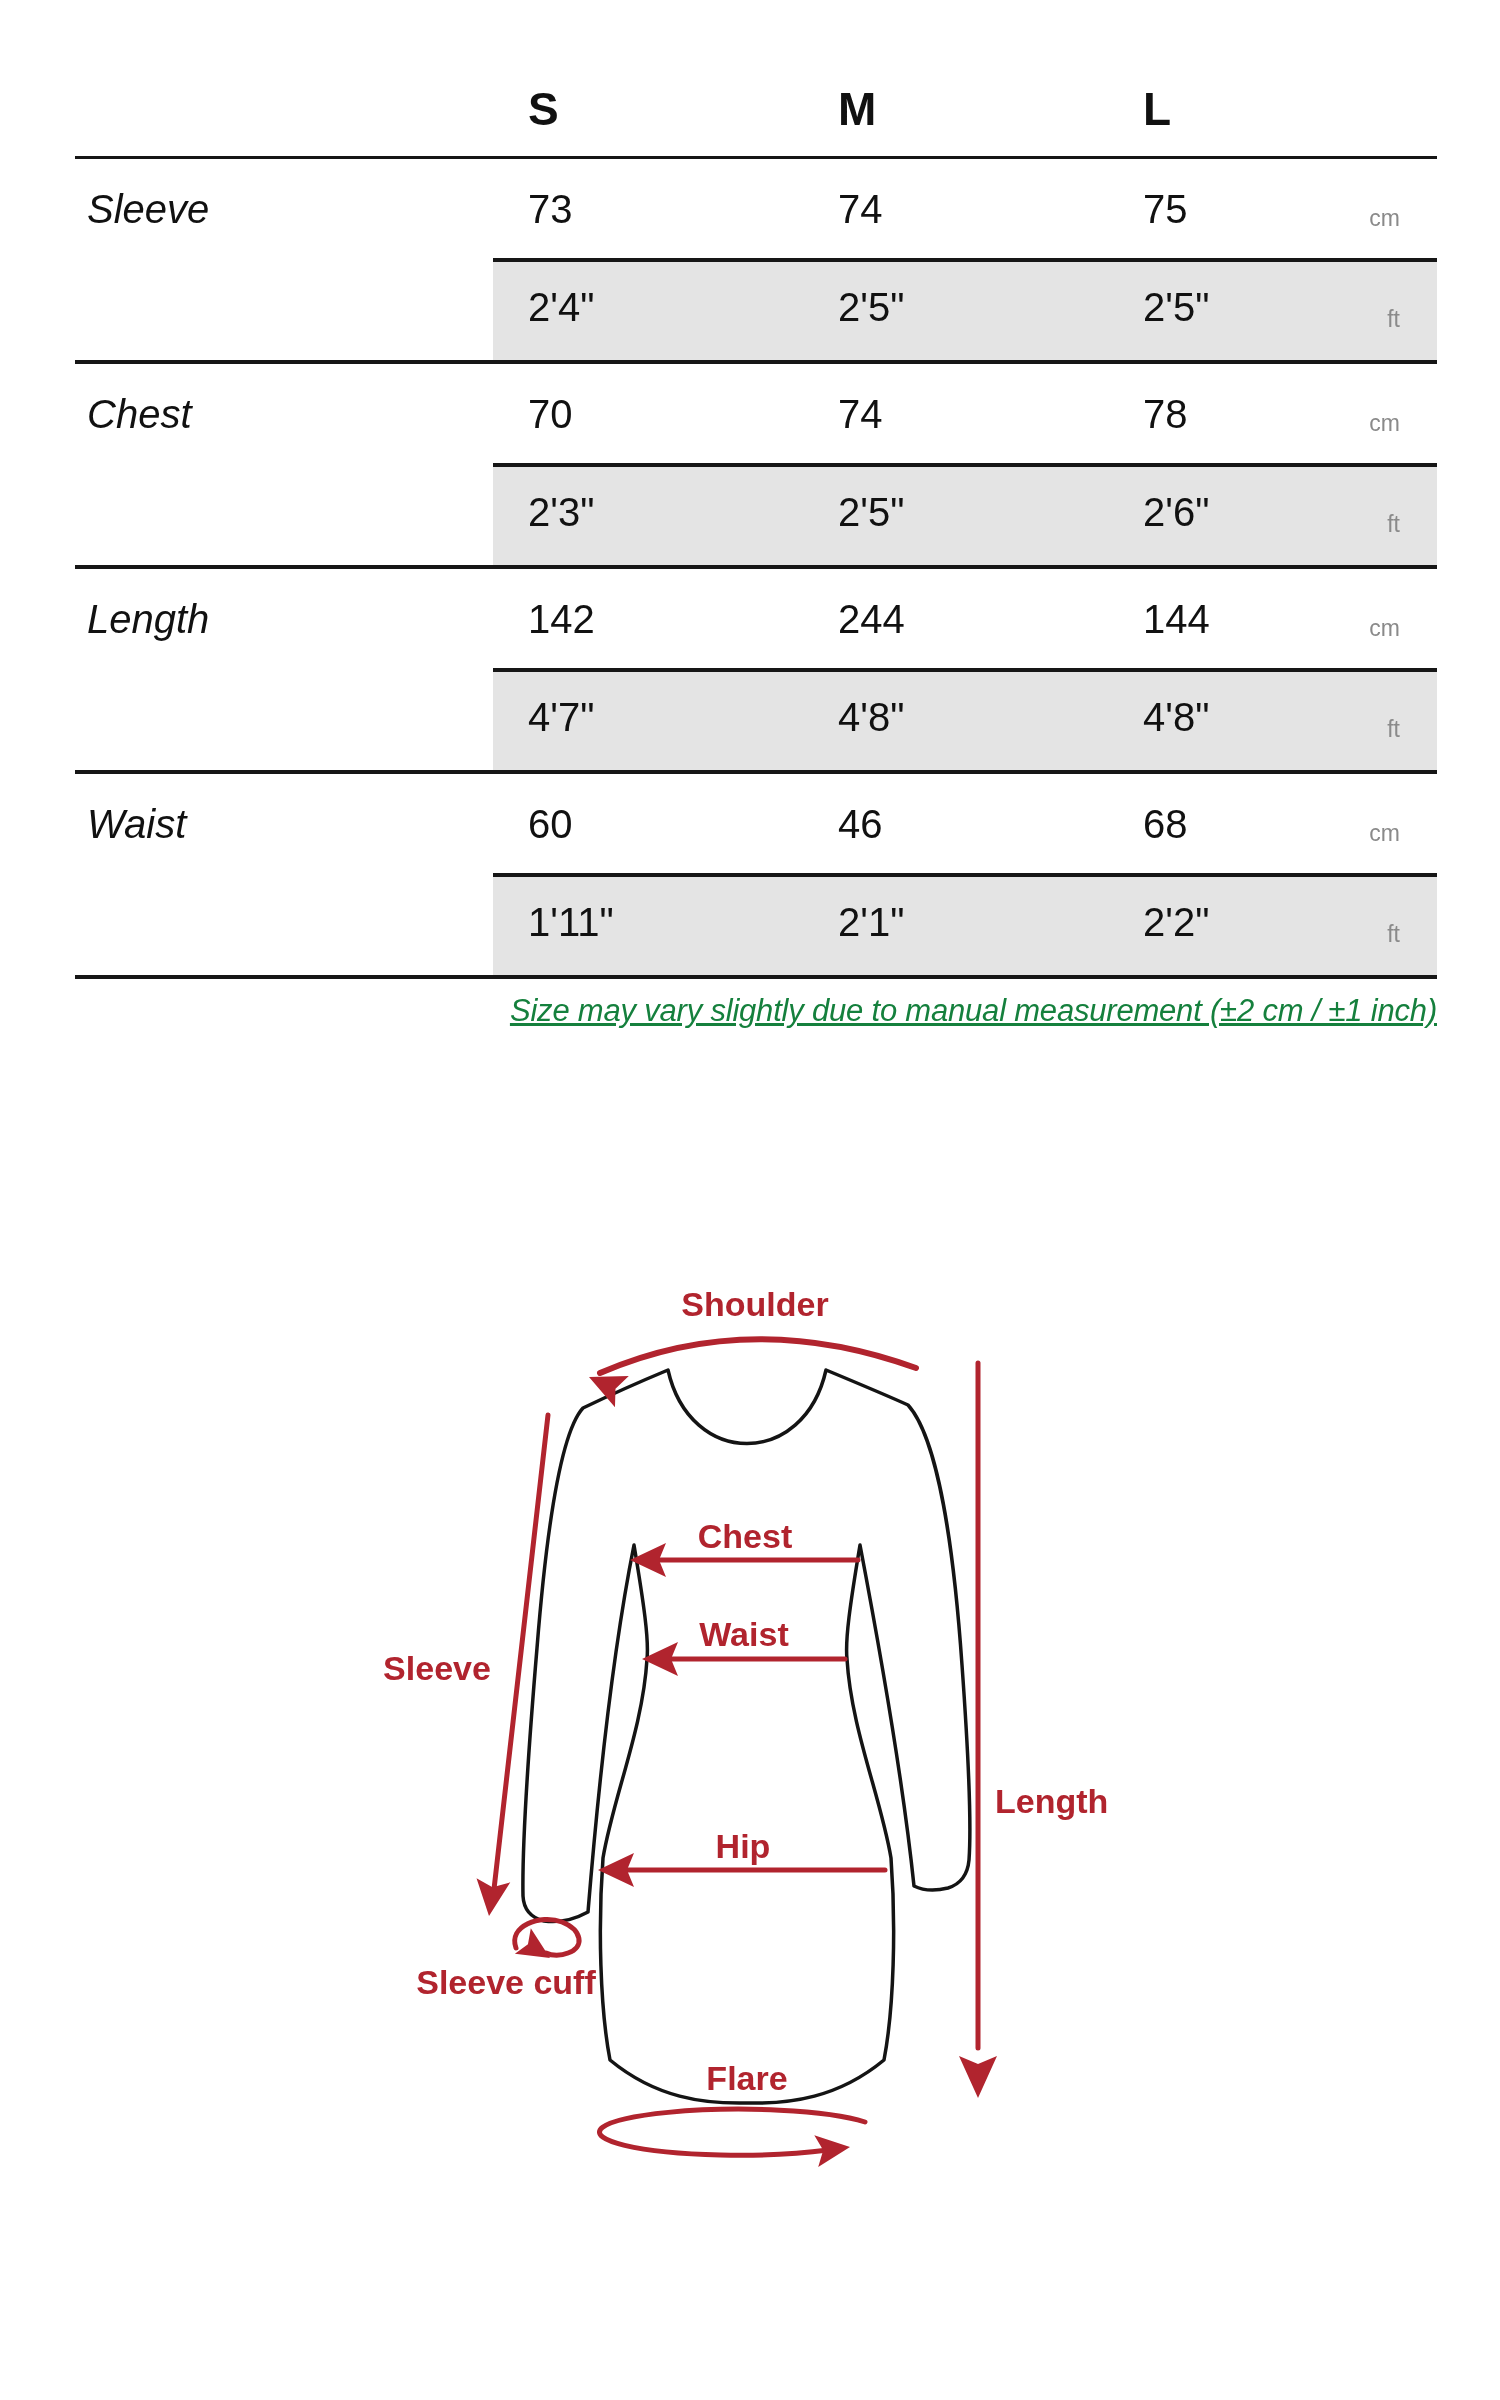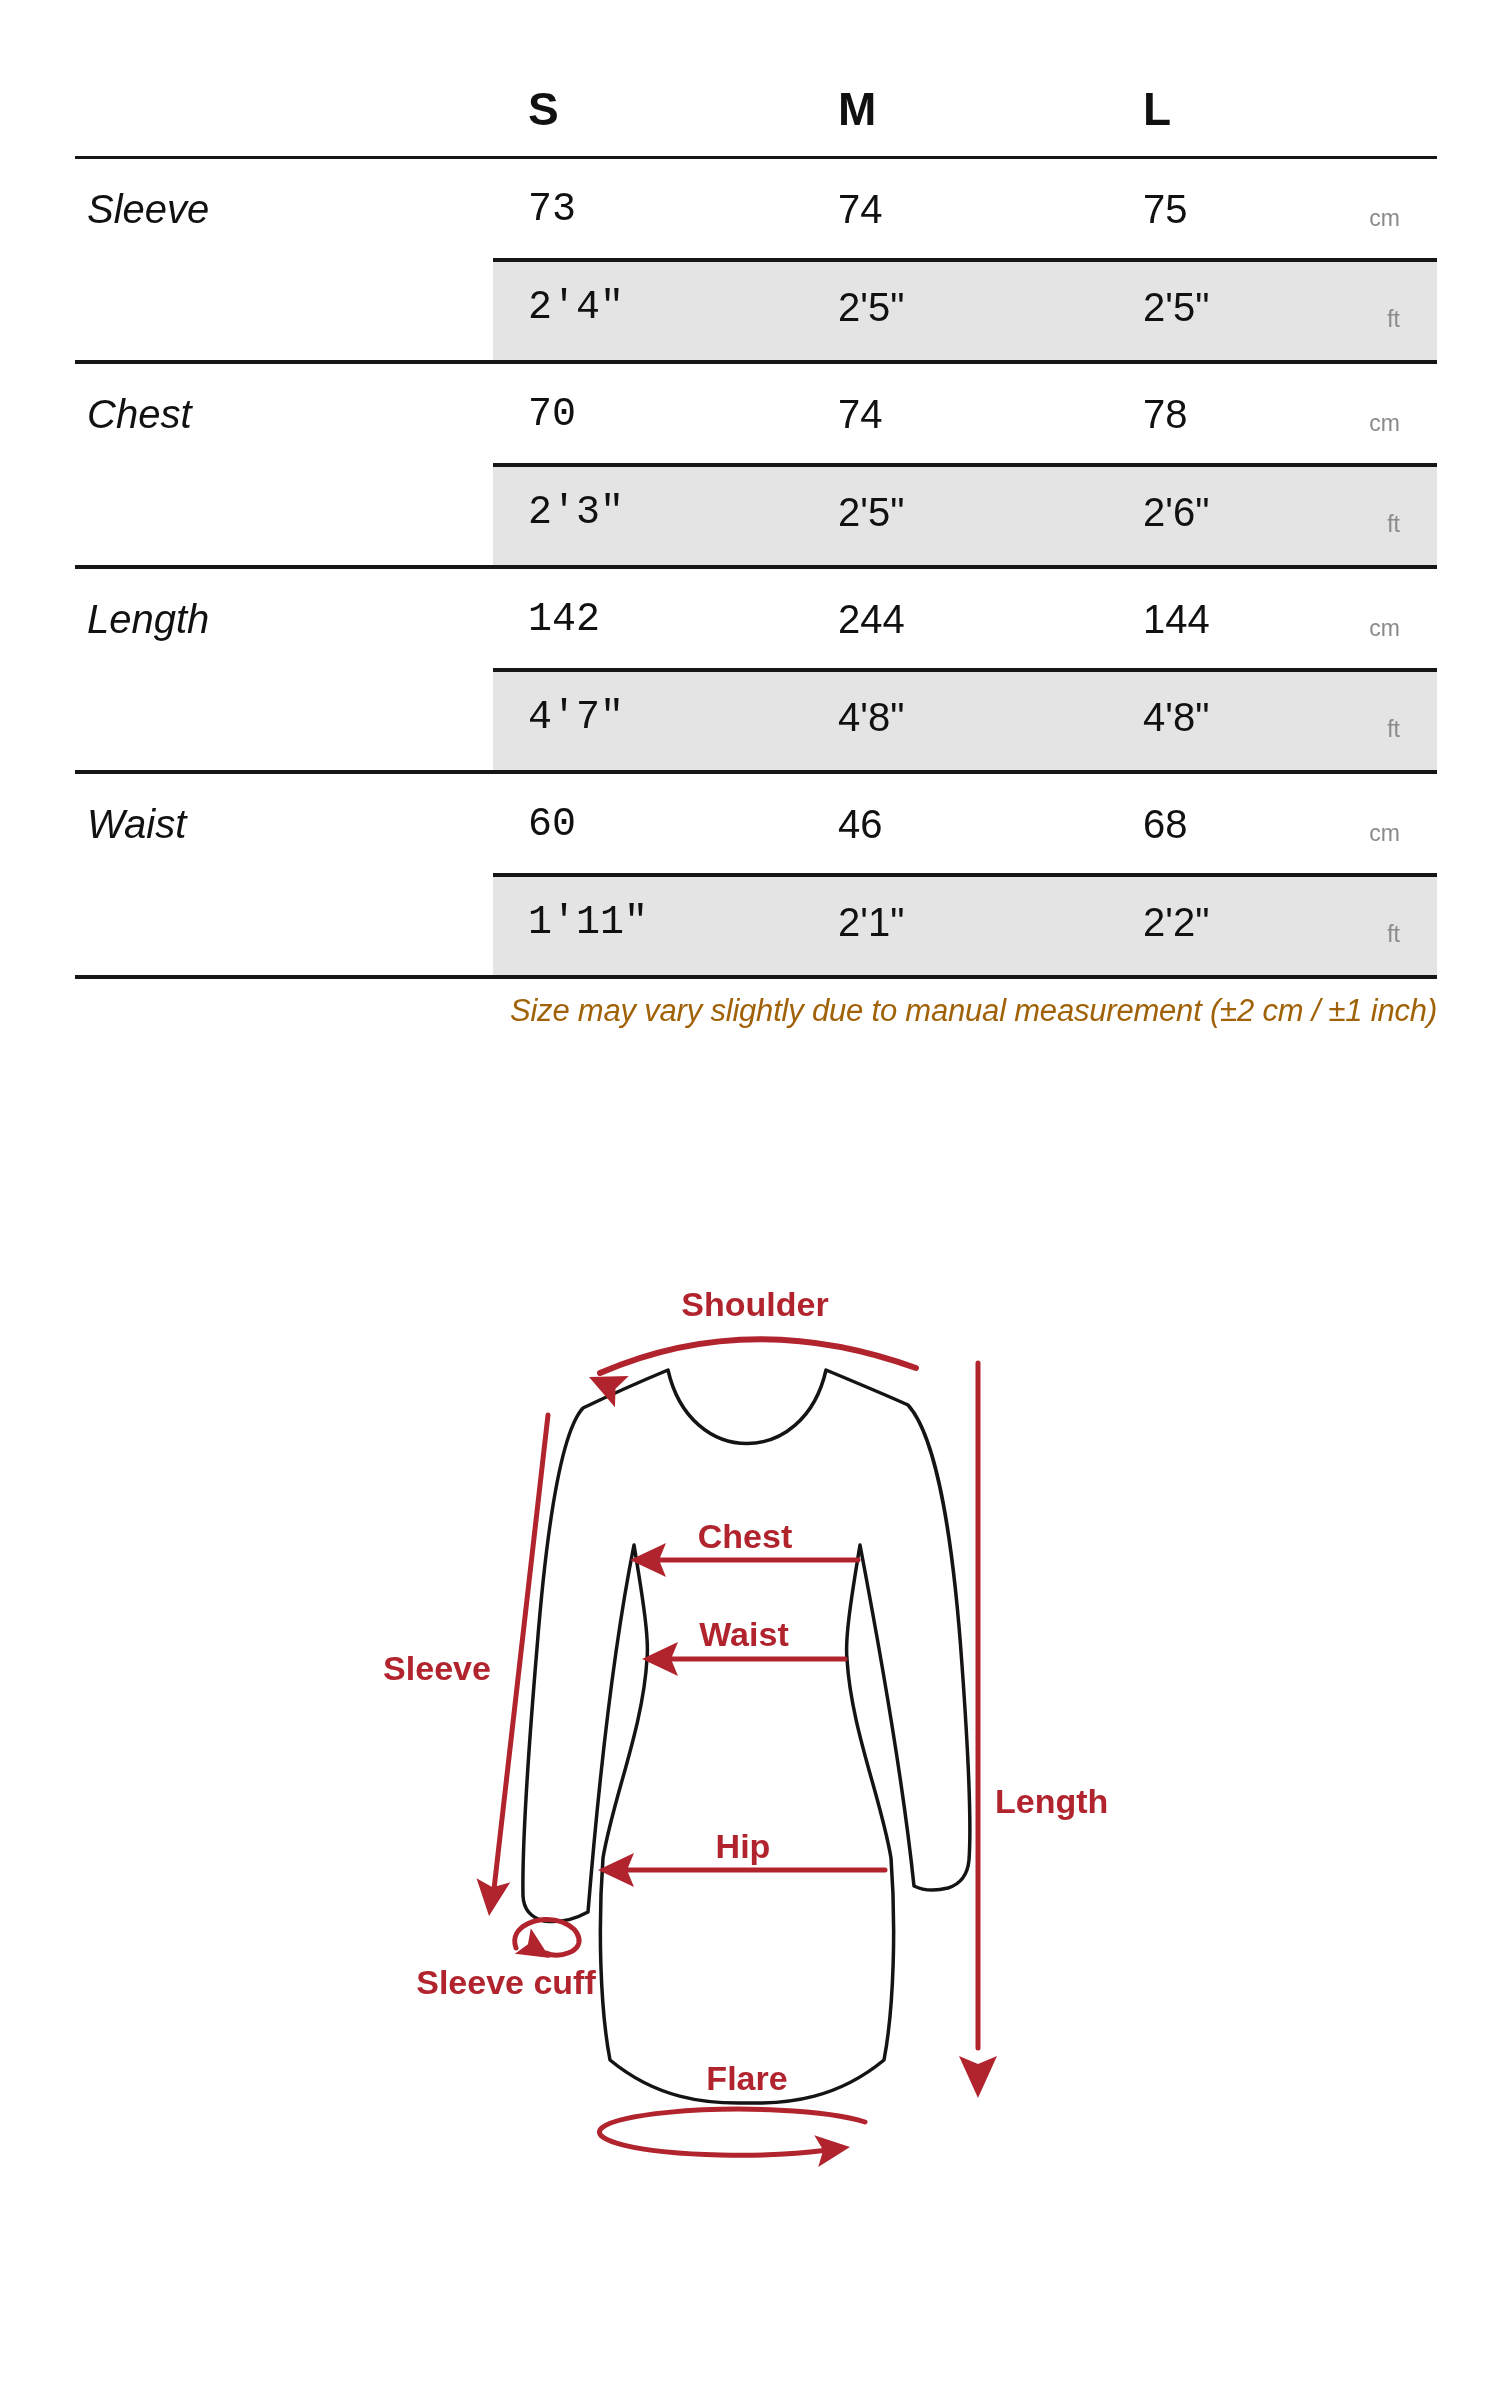--- a/index.html
+++ b/index.html
@@ -12,24 +12,24 @@
   .hcell.c0{left:453px;} .hcell.c1{left:763px;} .hcell.c2{left:1068px;}
   .hline{width:100%;background:#161616;}
   .hline.thin{height:3px;}
   .hline.thick{height:4px;}
   .row{position:relative;width:100%;}
   .cm-row{height:99px;}
   .ft-row{height:102px;}
   .grayband{position:absolute;left:418px;right:0;top:0;bottom:0;background:#E4E4E4;border-top:4px solid #161616;box-sizing:border-box;}
   .rowlabel{position:absolute;left:12px;top:50%;transform:translateY(-50%);font-size:40px;font-style:italic;color:#111;}
   .val{position:absolute;top:50%;transform:translateY(-50%);font-size:40px;color:#111;white-space:nowrap;}
-  .val.c0{left:453px;font-family:Liberation Mono, monospace;} .val.c1{left:763px;} .val.c2{left:1068px;}
+  .val.c0{left:453px;} .val.c1{left:763px;} .val.c2{left:1068px;}
   .ft-row .val{top:48%;}
   .unit{position:absolute;right:37px;top:60%;transform:translateY(-50%);font-size:23px;color:#8A8A8A;}
-  .footnote{margin-top:14px;text-align:right;font-size:31px;font-style:italic;color:#a16207;letter-spacing:-0.2px;}
+  .footnote{margin-top:14px;text-align:right;font-size:31px;font-style:italic;color:#15803d;letter-spacing:-0.2px;text-decoration:underline;}
 
   
   .diagram{position:absolute;left:330px;top:1280px;width:840px;height:900px;}
   .dress{fill:none;stroke:#141414;stroke-width:3.5;stroke-linejoin:round;stroke-linecap:round;}
   .redline{fill:none;stroke:#B1242E;stroke-width:5;stroke-linecap:round;}
   .redarc{fill:none;stroke:#B1242E;stroke-width:6;stroke-linecap:round;}
   .redfill{fill:#B1242E;stroke:none;}
   .dlabel{font-family:"Liberation Sans",sans-serif;font-size:34px;font-weight:bold;fill:#B1242E;}
 </style>
 </head>

